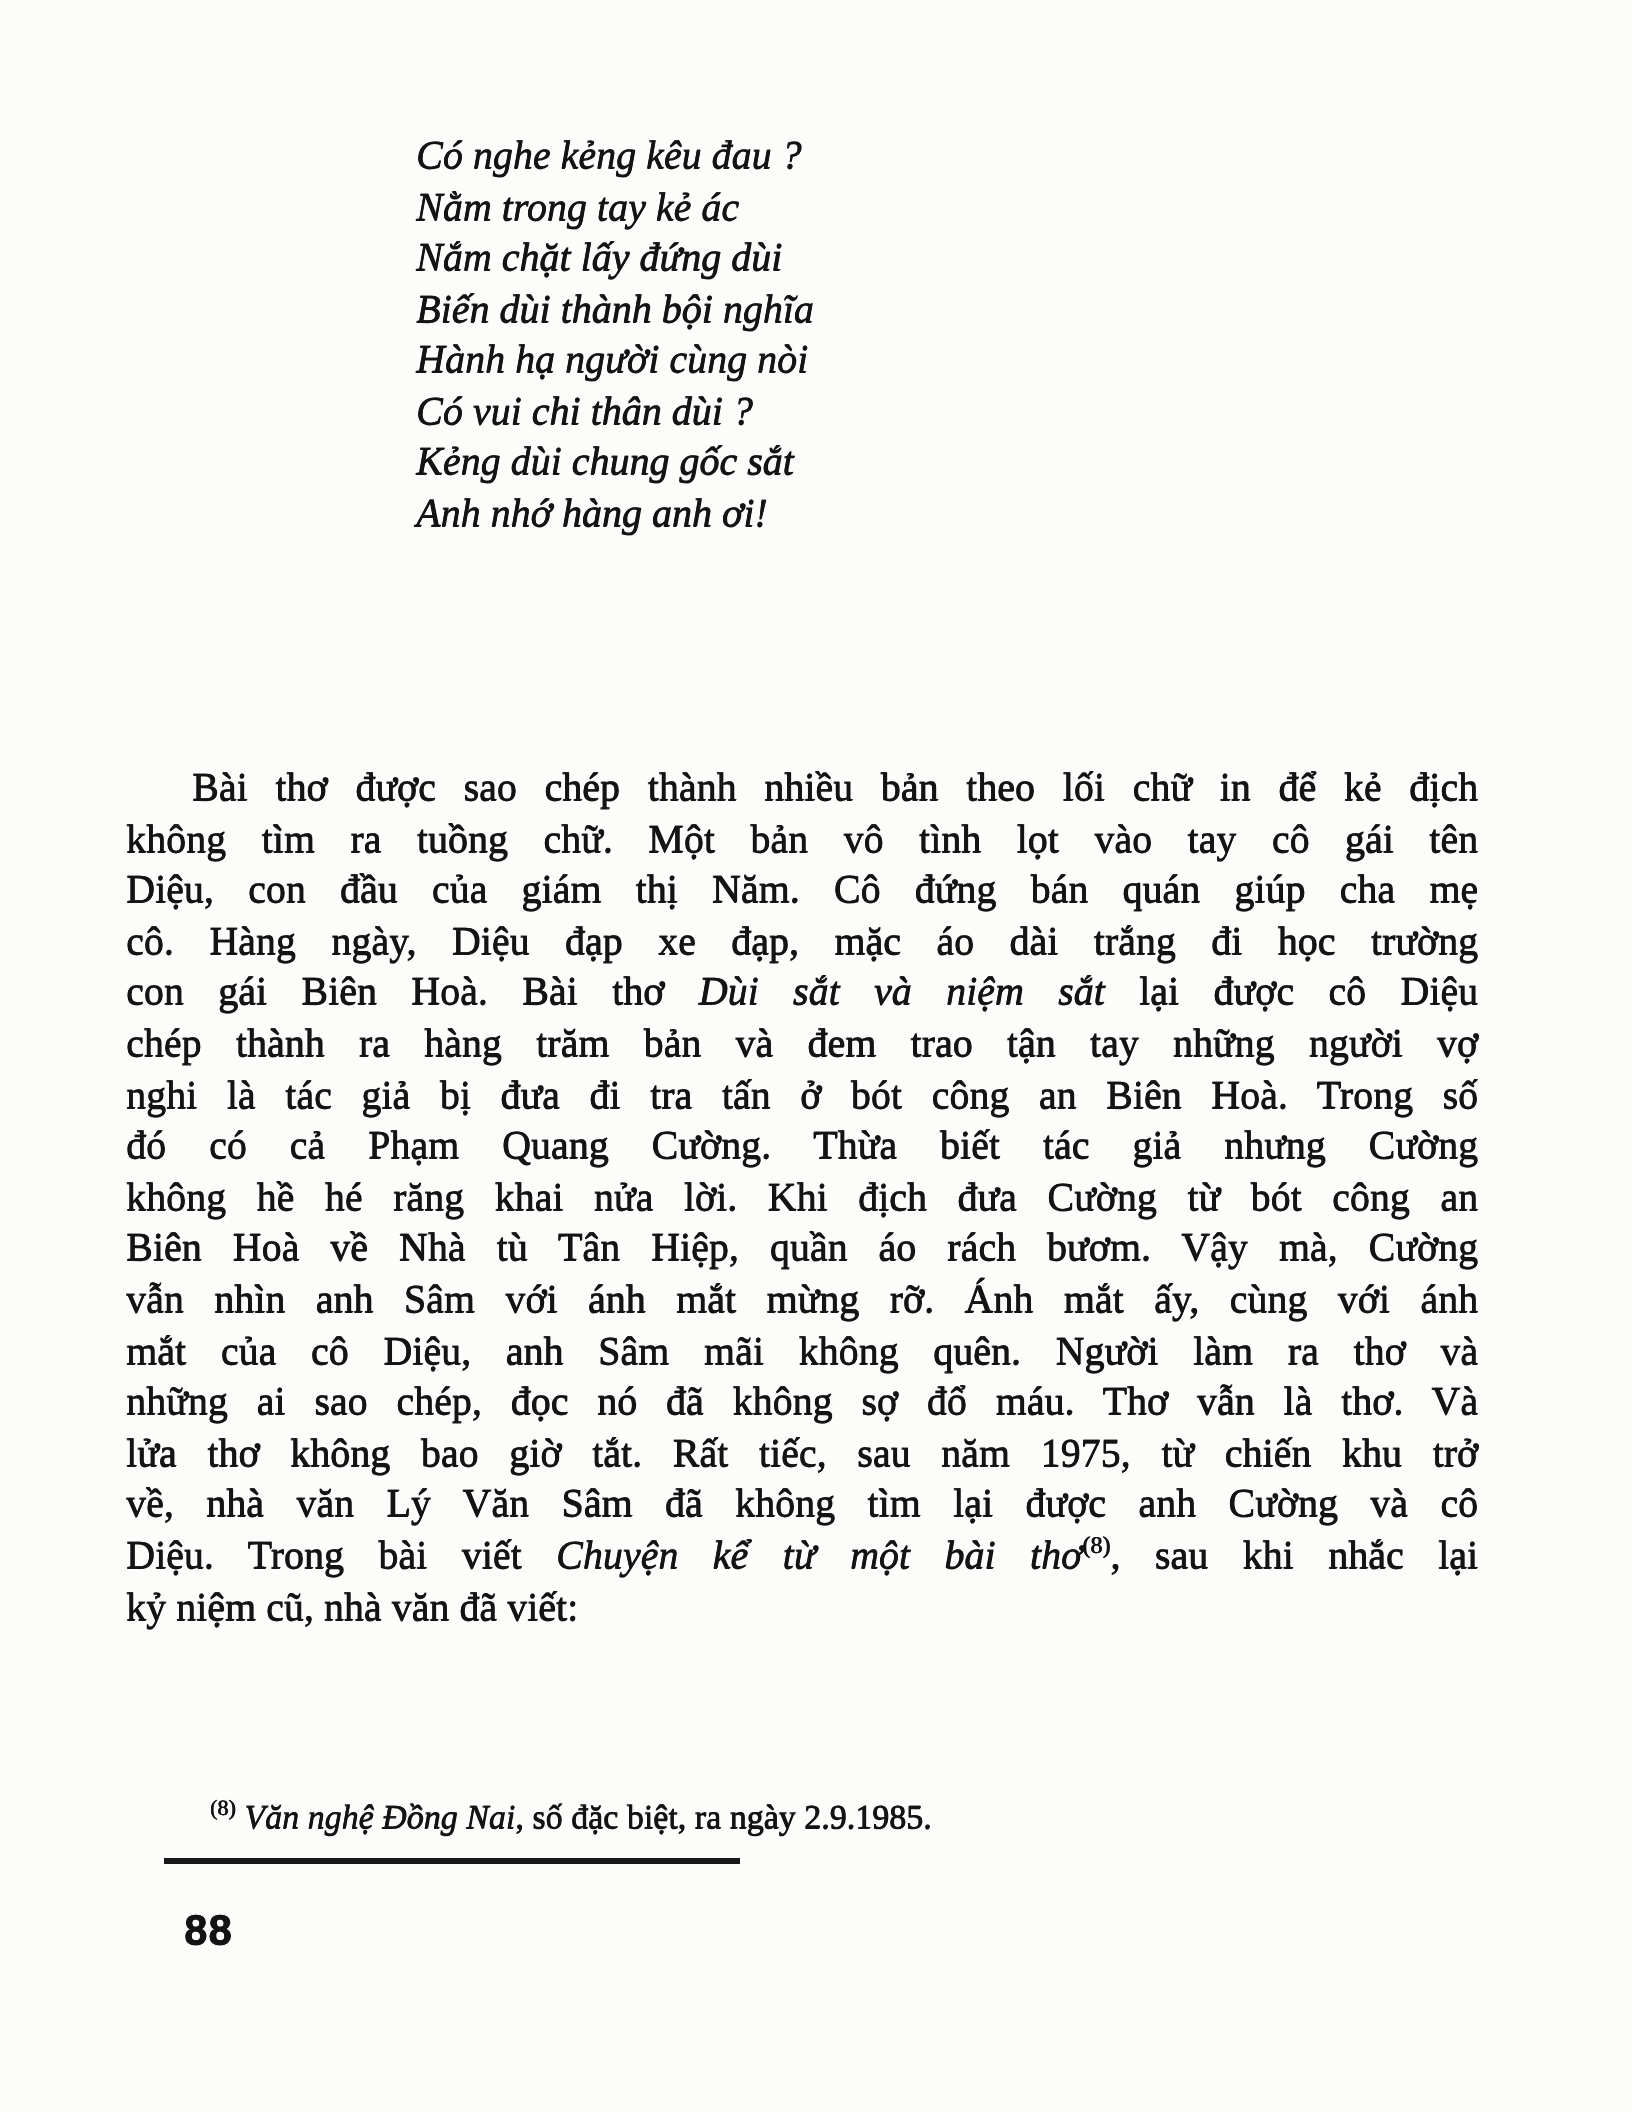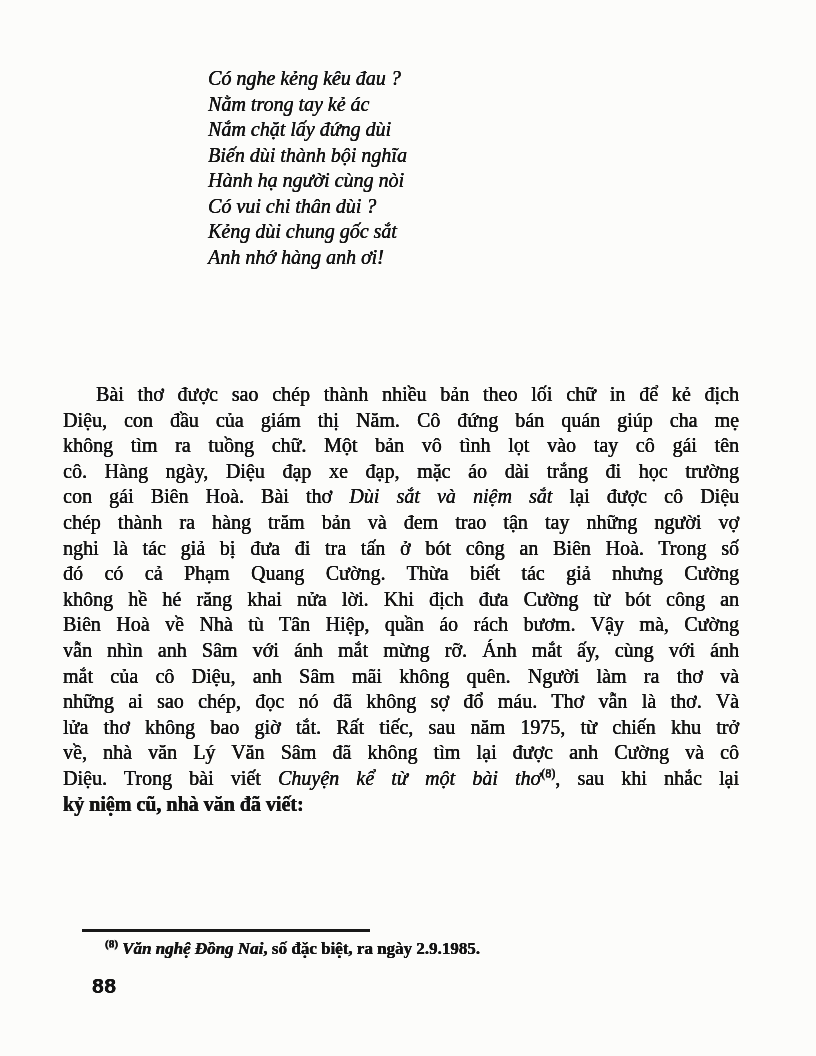--- a/index.html
+++ b/index.html
@@ -28,49 +28,48 @@
   
   .prose {
     position: absolute;
     left: 63px; top: 382px;
     width: 676px;
     font-size: 20px;
     line-height: 25.6px;
   }
   .pl { text-align: justify; text-align-last: justify; }
   .pl.first { text-indent: 33px; }
-  .pl.last { text-align: right; text-align-last: left; font-weight: bold; }
+  .pl.last { text-align: right; text-align-last: left; }
   .it { font-style: italic; }
   sup.ref {
     font-size: 12px;
     vertical-align: super;
     line-height: 0;
     font-style: normal;
   }
   
   .footnote-rule {
     position: absolute;
     left: 82px; top: 929px;
     width: 288px; height: 3px;
     background: #181818;
   }
   .footnote {
     position: absolute;
-    left: 82px; top: 938px;
+    left: 82px; top: 898px;
     width: 640px;
     font-size: 17px;
     line-height: 22px;
     text-indent: 23px;
-    font-weight: bold;
   }
   .footnote sup.ref { font-size: 11px; }
   
   .pagenum {
     position: absolute;
-    left: 92px; top: 974px;
+    left: 92px; top: 954px;
     font-family: "Liberation Sans", sans-serif;
     font-size: 21px;
     font-weight: 600;
     letter-spacing: 0.5px;
   }
 </style>
 </head>
 <body>
 
 <div class="page">
@@ -81,22 +80,22 @@
     <div class="poemline">Nắm chặt lấy đứng dùi</div>
     <div class="poemline">Biến dùi thành bội nghĩa</div>
     <div class="poemline">Hành hạ người cùng nòi</div>
     <div class="poemline">Có vui chi thân dùi ?</div>
     <div class="poemline">Kẻng dùi chung gốc sắt</div>
     <div class="poemline">Anh nhớ hàng anh ơi!</div>
   </div>
 
   <div class="prose">
     <div class="pl first">Bài thơ được sao chép thành nhiều bản theo lối chữ in để kẻ địch</div>
+    <div class="pl">không tìm ra tuồng chữ. Một bản vô tình lọt vào tay cô gái tên</div>
     <div class="pl">Diệu, con đầu của giám thị Năm. Cô đứng bán quán giúp cha mẹ</div>
-    <div class="pl">không tìm ra tuồng chữ. Một bản vô tình lọt vào tay cô gái tên</div>
     <div class="pl">cô. Hàng ngày, Diệu đạp xe đạp, mặc áo dài trắng đi học trường</div>
     <div class="pl"><span>con gái Biên Hoà. Bài thơ </span><span class="it">Dùi sắt và niệm sắt</span><span> lại được cô Diệu</span></div>
     <div class="pl">chép thành ra hàng trăm bản và đem trao tận tay những người vợ</div>
     <div class="pl">nghi là tác giả bị đưa đi tra tấn ở bót công an Biên Hoà. Trong số</div>
     <div class="pl">đó có cả Phạm Quang Cường. Thừa biết tác giả nhưng Cường</div>
     <div class="pl">không hề hé răng khai nửa lời. Khi địch đưa Cường từ bót công an</div>
     <div class="pl">Biên Hoà về Nhà tù Tân Hiệp, quần áo rách bươm. Vậy mà, Cường</div>
     <div class="pl">vẫn nhìn anh Sâm với ánh mắt mừng rỡ. Ánh mắt ấy, cùng với ánh</div>
     <div class="pl">mắt của cô Diệu, anh Sâm mãi không quên. Người làm ra thơ và</div>
     <div class="pl">những ai sao chép, đọc nó đã không sợ đổ máu. Thơ vẫn là thơ. Và</div>

